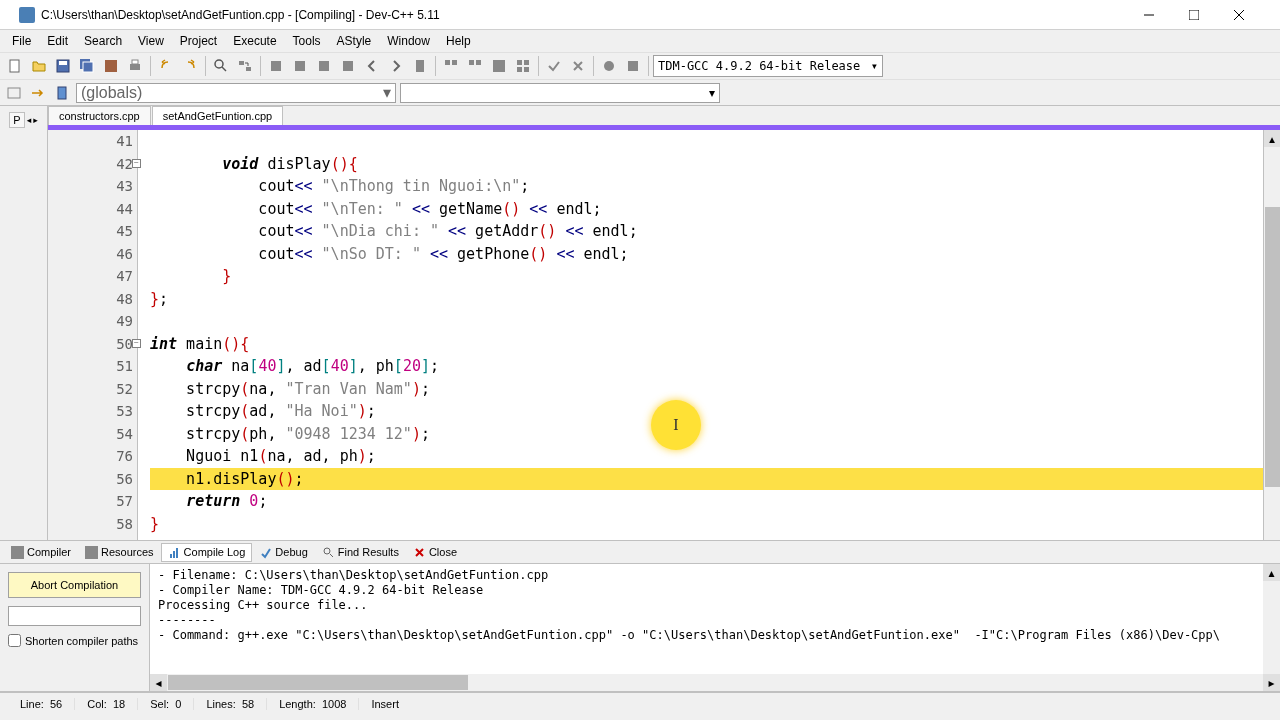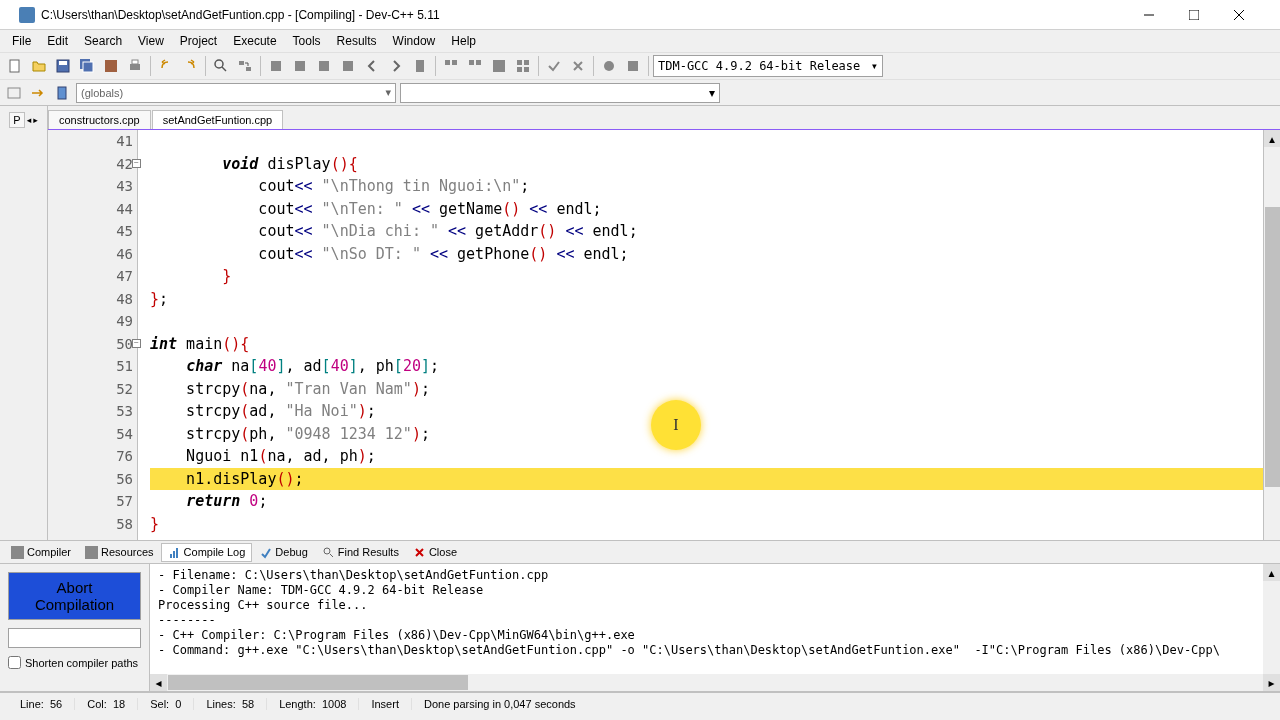--- a/index.html
+++ b/index.html
@@ -17,30 +17,30 @@
 .menu-item { padding: 2px 8px; cursor: pointer; font-size: 12px; }
 
 .toolbar { height: 28px; background: #f0f0f0; border-top: 1px solid #e0e0e0; border-bottom: 1px solid #e0e0e0; display: flex; align-items: center; padding: 0 4px; gap: 2px; }
 .tb-btn { width: 22px; height: 22px; border: 1px solid transparent; display: flex; align-items: center; justify-content: center; cursor: pointer; }
 .tb-sep { width: 1px; height: 20px; background: #c0c0c0; margin: 0 2px; }
 .tb-select { height: 22px; border: 1px solid #a0a0a0; background: #fff; padding: 0 4px; font-size: 12px; font-family: monospace; display: flex; align-items: center; }
 .tb-select-wide { width: 230px; }
 
 .toolbar2 { height: 26px; background: #f0f0f0; border-bottom: 1px solid #c0c0c0; display: flex; align-items: center; padding: 0 4px; gap: 4px; }
 .toolbar2 .tb-btn { width: 20px; height: 20px; }
-.globals-select { width: 320px; height: 20px; border: 1px solid #a0a0a0; background: #fff; padding: 0 4px; font-size: 11px; display: flex; align-items: center; color: #666; }
+.globals-select { width: 320px; height: 20px; border: 1px solid #a0a0a0; background: #fff; padding: 0 4px; font-size: 16px; display: flex; align-items: center; color: #666; }
 .globals-select2 { width: 320px; height: 20px; border: 1px solid #a0a0a0; background: #fff; }
 
 .main-area { display: flex; height: 434px; }
 .left-panel { width: 48px; background: #f0f0f0; border-right: 1px solid #c0c0c0; display: flex; align-items: center; padding-top: 4px; flex-direction: column; }
 .left-panel-tabs { display: flex; align-items: center; gap: 2px; padding: 2px; }
 .left-tab { font-size: 11px; padding: 1px 3px; background: #f8f8f8; border: 1px solid #c0c0c0; }
 
 .editor-area { flex: 1; display: flex; flex-direction: column; background: #fff; }
-.tabs-bar { height: 24px; background: #f0f0f0; display: flex; align-items: flex-end; border-bottom: 1px solid #8b5cf6; }
+.tabs-bar { height: 24px; background: #f0f0f0; display: flex; align-items: flex-end; border-bottom: 5px solid #8b5cf6; }
 .tab { padding: 3px 10px; background: #f8f8f8; border: 1px solid #c0c0c0; border-bottom: none; font-size: 11px; cursor: pointer; margin-right: 1px; }
 .tab.active { background: #fff; }
 
 .code-area { flex: 1; display: flex; overflow: hidden; font-family: Consolas, monospace; font-size: 15px; position: relative; }
 .gutter { width: 90px; background: #f0f0f0; border-right: 1px solid #c0c0c0; text-align: right; padding-right: 4px; }
 .gutter-line { height: 22.5px; line-height: 22.5px; color: #606060; font-size: 14px; position: relative; }
 .fold-mark { position: absolute; right: -8px; top: 6px; width: 9px; height: 9px; border: 1px solid #808080; background: #fff; display: flex; align-items: center; justify-content: center; font-size: 8px; color: #808080; }
 .code-content { flex: 1; overflow: auto; padding-left: 12px; position: relative; }
 .code-line { height: 22.5px; line-height: 22.5px; white-space: pre; }
 .code-line.highlighted { background: #fde047; }
@@ -60,21 +60,21 @@
 .cursor-highlight { position: absolute; left: 513px; top: 270px; width: 50px; height: 50px; background: #ffe135; border-radius: 50%; box-shadow: 0 0 8px rgba(255,200,0,0.8); display: flex; align-items: center; justify-content: center; z-index: 100; }
 .cursor-i { font-family: serif; font-size: 16px; color: #333; }
 
 .bottom-tabs { height: 24px; background: #f0f0f0; border-top: 1px solid #c0c0c0; border-bottom: 1px solid #c0c0c0; display: flex; align-items: center; padding: 0 4px; }
 .btab { padding: 2px 6px; display: flex; align-items: center; gap: 3px; cursor: pointer; font-size: 11px; border: 1px solid transparent; }
 .btab.active { background: #fff; border-color: #c0c0c0; }
 .btab-icon { width: 13px; height: 13px; display: inline-block; }
 
 .compile-panel { height: 128px; background: #fff; display: flex; border-bottom: 1px solid #c0c0c0; }
 .compile-left { width: 150px; background: #f0f0f0; padding: 8px; border-right: 1px solid #c0c0c0; display: flex; flex-direction: column; gap: 8px; }
-.abort-btn { padding: 6px 10px; background: #1d4ed8; border: 1px solid #a0a0a0; font-size: 15px; cursor: pointer; text-align: center; }
+.abort-btn { padding: 6px 10px; background: #fef9c3; border: 1px solid #a0a0a0; font-size: 11px; cursor: pointer; text-align: center; }
 .compile-input { height: 20px; border: 1px solid #a0a0a0; background: #fff; }
 .shorten-chk { display: flex; align-items: center; gap: 4px; font-size: 11px; }
 .compile-log { flex: 1; padding: 4px 8px; font-family: Consolas, monospace; font-size: 12px; overflow: auto; color: #000; position: relative; }
 .compile-log-line { line-height: 15px; white-space: pre; }
 .compile-scrollbar { position: absolute; right: 0; top: 0; bottom: 17px; width: 17px; background: #f0f0f0; }
 .compile-scrollbar-h { height: 17px; background: #f0f0f0; display: flex; }
 .compile-scrollbar-h .sb-thumb { width: 300px; height: 15px; margin: 1px; background: #c0c0c0; }
 
 .statusbar { height: 22px; background: #f0f0f0; border-top: 1px solid #c0c0c0; display: flex; align-items: center; padding: 0 8px; font-size: 11px; justify-content: center; }
 .status-seg { padding: 0 12px; border-right: 1px solid #e0e0e0; }
@@ -111,21 +111,21 @@
 </div>
 
 <div class="menubar">
   <div class="menu-item">File</div>
   <div class="menu-item">Edit</div>
   <div class="menu-item">Search</div>
   <div class="menu-item">View</div>
   <div class="menu-item">Project</div>
   <div class="menu-item">Execute</div>
   <div class="menu-item">Tools</div>
-  <div class="menu-item">Results</div>
+  <div class="menu-item">AStyle</div>
   <div class="menu-item">Window</div>
   <div class="menu-item">Help</div>
 </div>
 
 <div class="toolbar">
   <div class="tb-btn">
       <svg class="tb-icon" viewBox="0 0 16 16">
         <rect x="3" y="2" width="9" height="12" fill="#fff" stroke="#666"></rect>
       </svg>
     </div>
@@ -416,21 +416,20 @@
       <span>Shorten compiler paths</span>
     </label>
   </div>
   <div style="flex:1;display:flex;flex-direction:column;position:relative">
     <div class="compile-log" id="compile-log">
         <div class="compile-log-line">- Filename: C:\Users\than\Desktop\setAndGetFuntion.cpp</div>
         <div class="compile-log-line">- Compiler Name: TDM-GCC 4.9.2 64-bit Release</div>
         <div class="compile-log-line"></div>
         <div class="compile-log-line">Processing C++ source file...</div>
         <div class="compile-log-line">--------</div>
-        <div class="compile-log-line">- C++ Compiler: C:\Program Files (x86)\Dev-Cpp\MinGW64\bin\g++.exe</div>
         <div class="compile-log-line">- Command: g++.exe "C:\Users\than\Desktop\setAndGetFuntion.cpp" -o "C:\Users\than\Desktop\setAndGetFuntion.exe"  -I"C:\Program Files (x86)\Dev-Cpp\</div>
       </div>
     <div class="compile-scrollbar">
       <div class="scroll-arrow">▴</div>
     </div>
     <div class="compile-scrollbar-h">
       <div class="scroll-arrow" style="width:17px">◂</div>
       <div class="sb-thumb"></div>
       <div style="flex:1"></div>
       <div class="scroll-arrow" style="width:17px">▸</div>
@@ -448,14 +447,13 @@
   <div class="status-seg">
     <span>Sel:</span>&nbsp;&nbsp;<span>0</span>
   </div>
   <div class="status-seg">
     <span>Lines:</span>&nbsp;&nbsp;<span>58</span>
   </div>
   <div class="status-seg">
     <span>Length:</span>&nbsp;&nbsp;<span>1008</span>
   </div>
   <div class="status-seg">Insert</div>
-  <div class="status-seg">Done parsing in 0,047 seconds</div>
 </div>
 
 </body></html>

